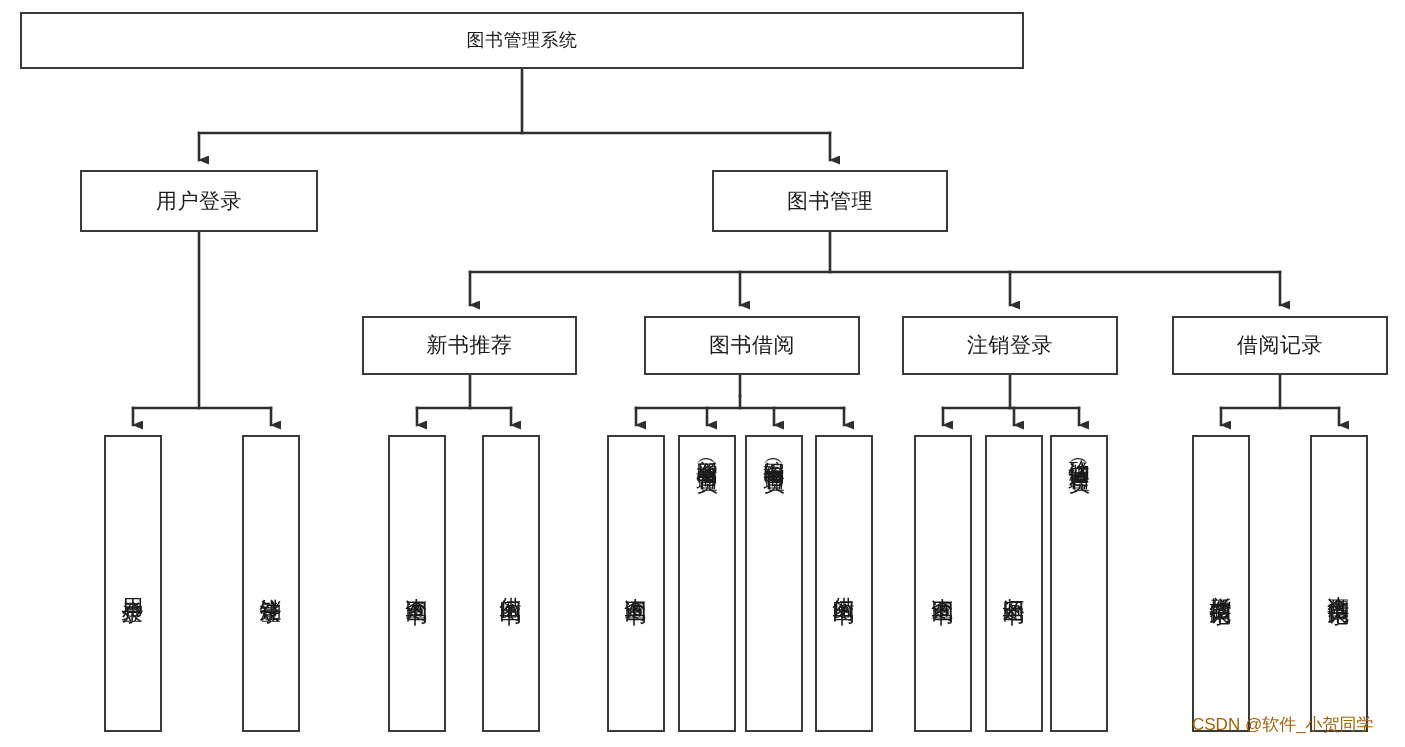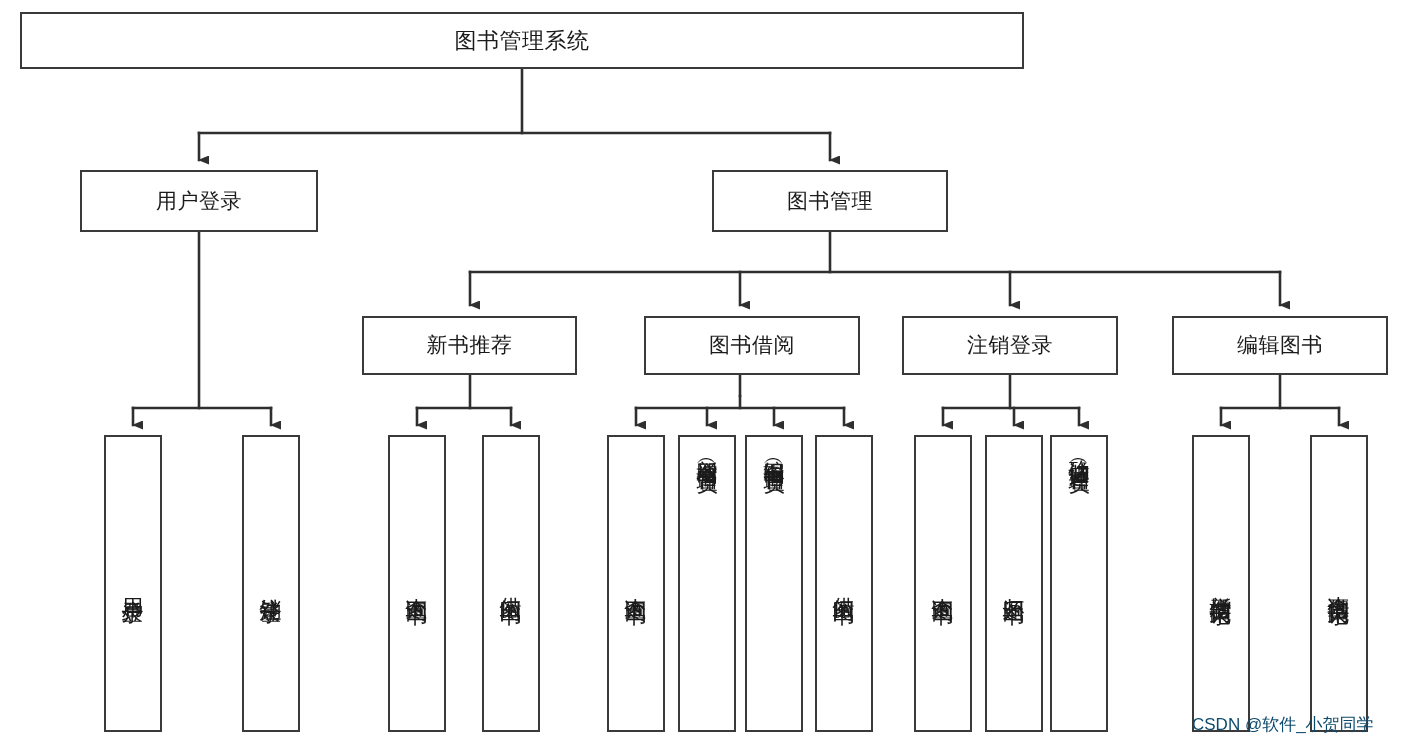--- a/index.html
+++ b/index.html
@@ -37,41 +37,41 @@
     display: block;
     text-align: center;
     line-height: 1.18;
     letter-spacing: 0.5px;
   }
   
   .node.h .lbl {
     font-size: 21px;
     white-space: nowrap;
   }
-  .node.root .lbl { font-size: 22px; }
+  .node.root .lbl { font-size: 18px; }
   
   .node.v {
     align-items: flex-start;
     justify-content: center;
     padding-top: 6px;
   }
   .node.v .lbl {
     writing-mode: vertical-rl;
     text-orientation: upright;
     font-size: 22px;
     line-height: 1.05;
     letter-spacing: 2px;
     white-space: normal;
     max-height: 100%;
   }
   .node.v.tall .lbl { font-size: 21px; }
   .node.v.mid { align-items: center; padding-top: 0; }
   .watermark {
     position: absolute;
-    color: #0c4a6e;
+    color: #a16207;
     font-size: 17px;
     white-space: nowrap;
     font-family: "Liberation Sans", "DejaVu Sans", sans-serif;
   }
 </style>
 </head>
 <body>
 
 <div id="canvas">
 
@@ -140,21 +140,21 @@
   <div class="node h" style="left:362px; top:316px; width:215px; height:59px;">
     <span class="lbl">新书推荐</span>
   </div>
   <div class="node h" style="left:644px; top:316px; width:216px; height:59px;">
     <span class="lbl">图书借阅</span>
   </div>
   <div class="node h" style="left:902px; top:316px; width:216px; height:59px;">
     <span class="lbl">注销登录</span>
   </div>
   <div class="node h" style="left:1172px; top:316px; width:216px; height:59px;">
-    <span class="lbl">编辑图书</span>
+    <span class="lbl">借阅记录</span>
   </div>
 
   <div class="node v mid" style="left:104px; top:435px; width:58px; height:297px;">
     <span class="lbl">用户登录</span>
   </div>
   <div class="node v mid" style="left:242px; top:435px; width:58px; height:297px;">
     <span class="lbl">注销登录</span>
   </div>
   <div class="node v mid" style="left:388px; top:435px; width:58px; height:297px;">
     <span class="lbl">查询图书</span>

